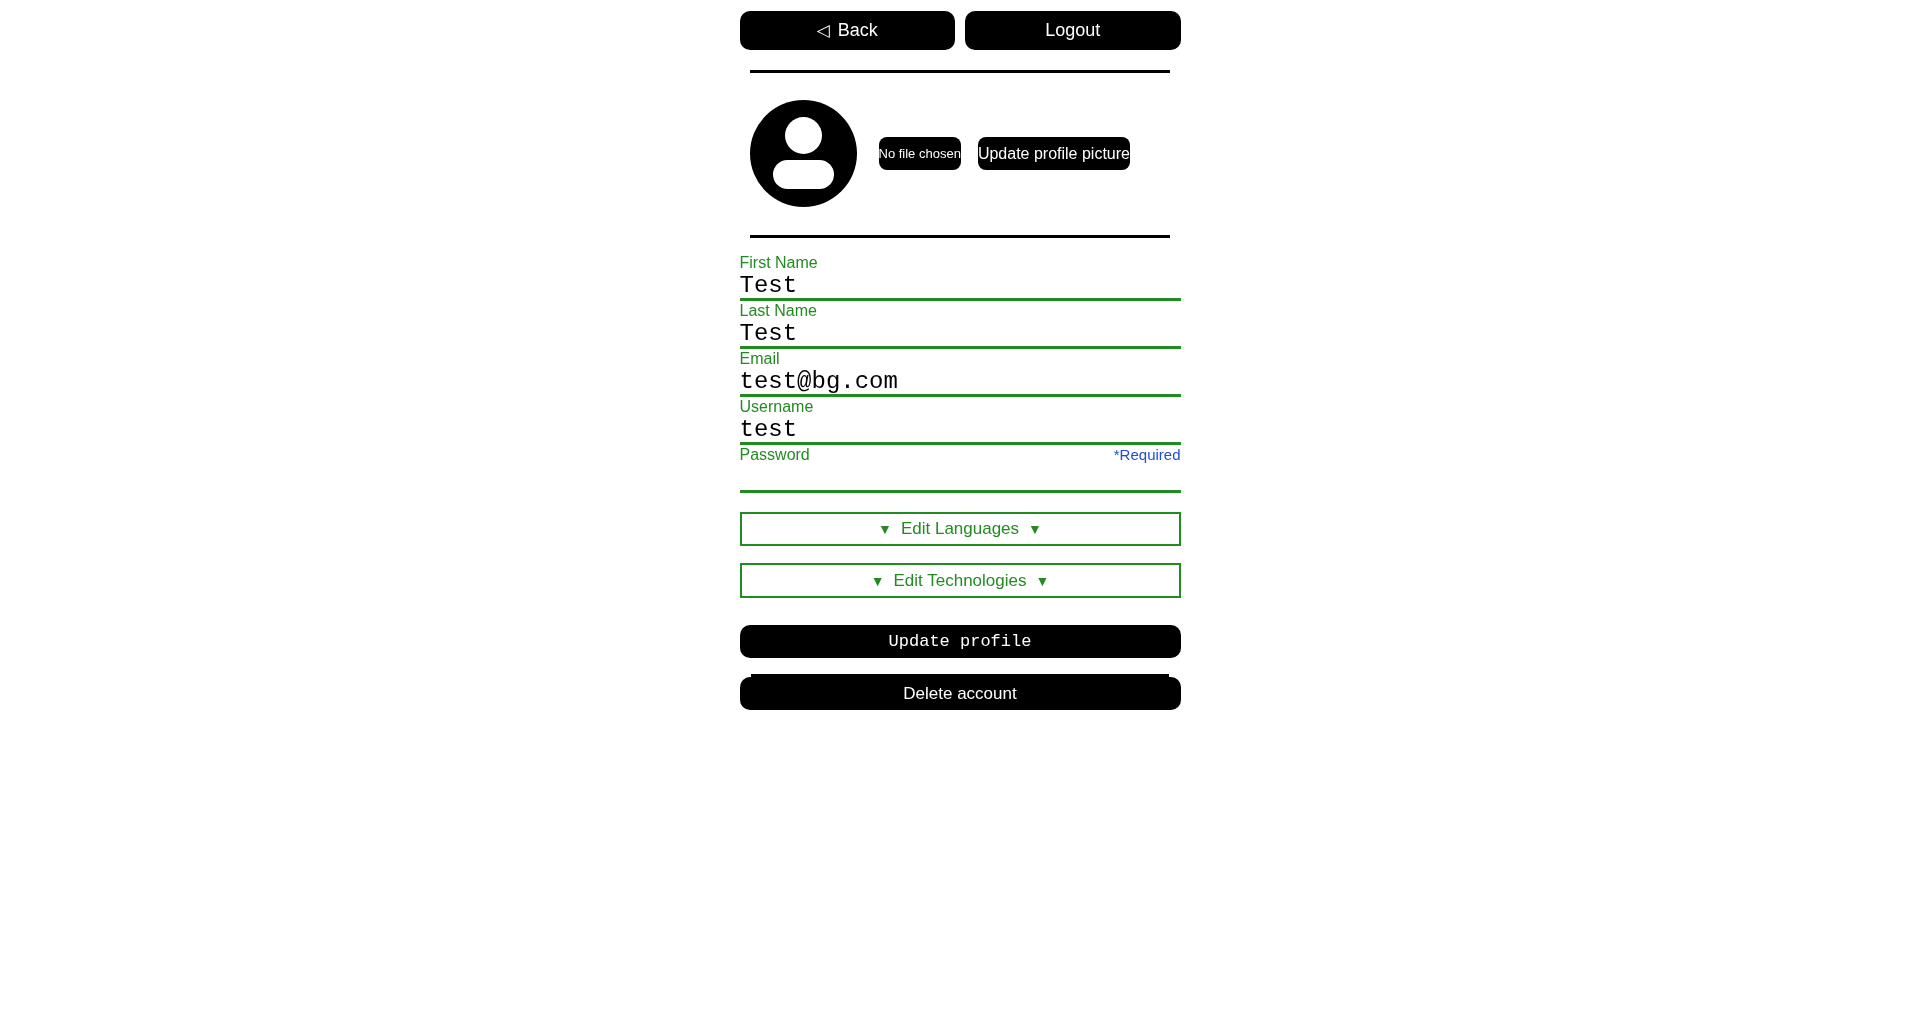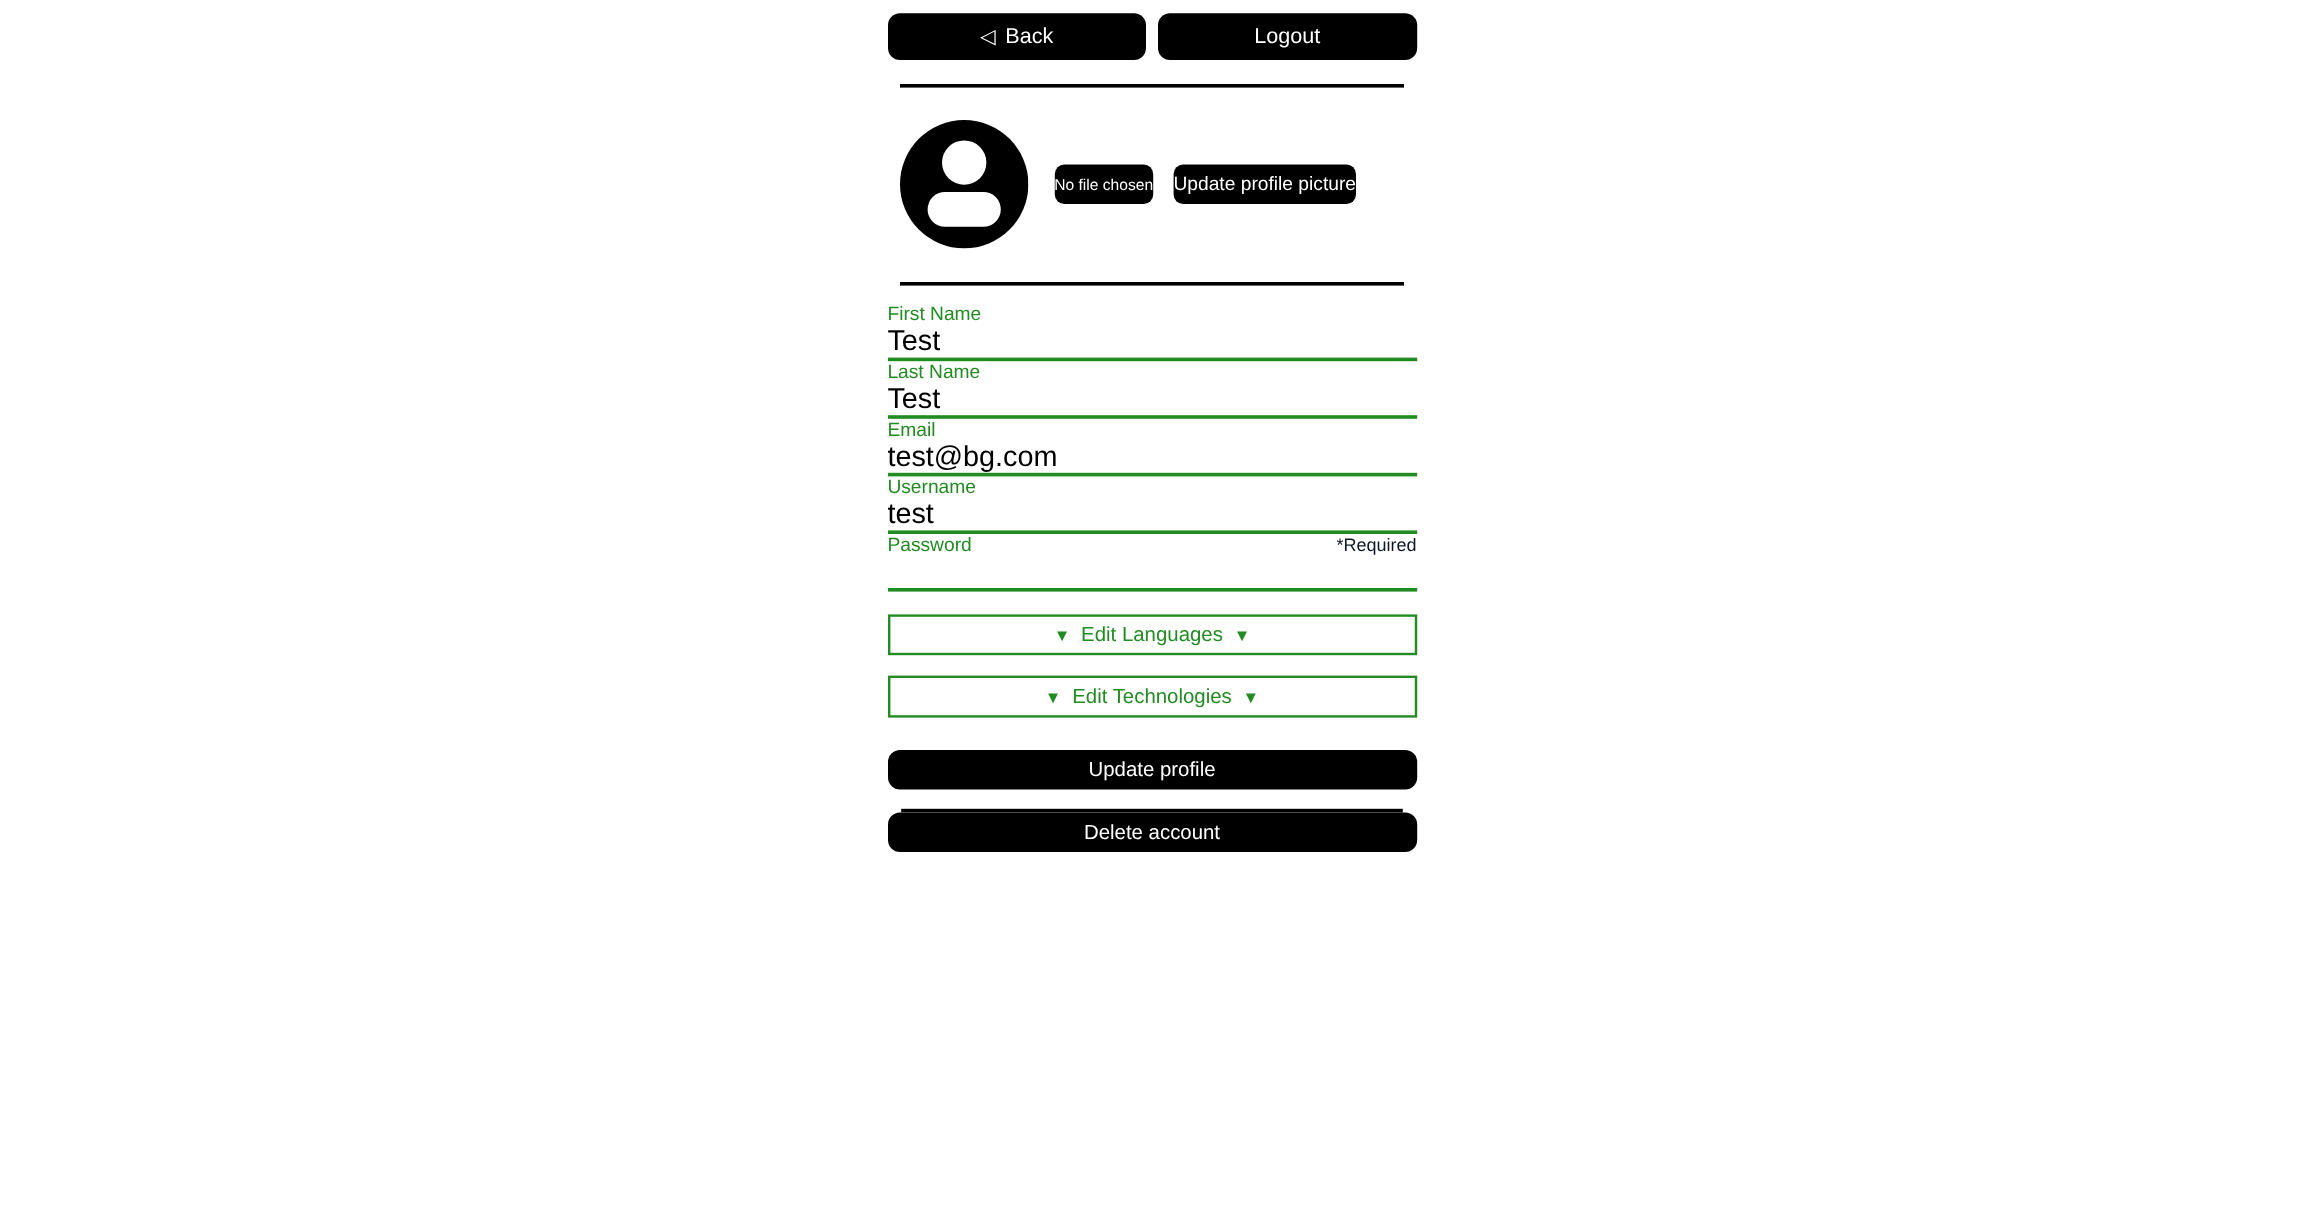--- a/index.html
+++ b/index.html
@@ -87,31 +87,31 @@
     align-items: baseline;
     gap: 28px;
   }
   .field-label {
     color: #228B22;
     font-size: 16px;
     line-height: 19px;
     display: block;
   }
   .required-note {
-    color: #0f172a;
+    color: #1d4ed8;
     font-size: 15px;
   }
   .field-input {
     display: block;
     width: 100%;
     height: 29px;
     border: none;
     border-bottom: 3px solid #228B22;
     outline: none;
-    font-family: Liberation Sans, sans-serif;
+    font-family: Liberation Mono, monospace;
     font-size: 24px;
     color: #000000;
     padding: 0;
     background: transparent;
     border-radius: 0;
   }
 
   
   .dropdown-toggle {
     width: 100%;
@@ -130,20 +130,21 @@
   .dropdown-languages { margin-top: 19px; }
   .dropdown-technologies { margin-top: 17px; height: 35px; }
   .chevron { font-size: 14px; line-height: 1; }
 
   
   .update-profile-btn {
     margin-top: 27px;
     width: 100%;
     height: 33px;
     font-size: 17px;
+    font-family: Liberation Mono, monospace;
   }
   .delete-account-btn {
     margin-top: 0;
     width: 100%;
     height: 33px;
     font-size: 17px;
   }
 </style>
 </head>
 <body>

